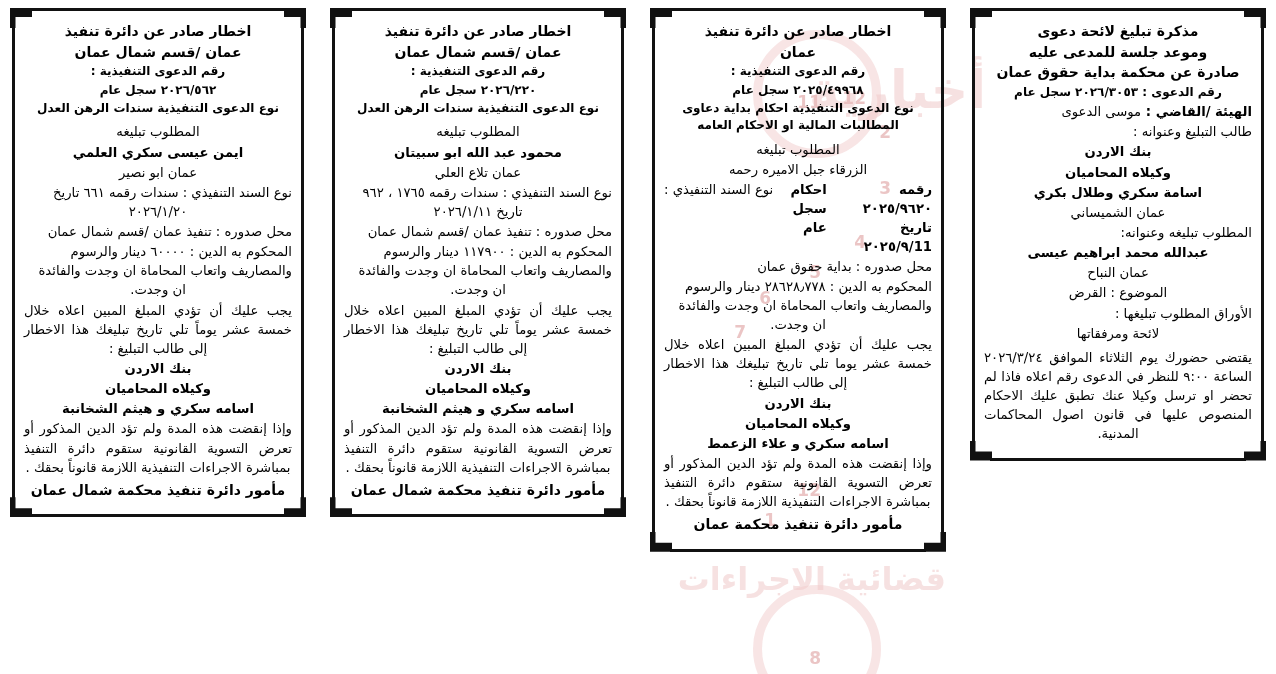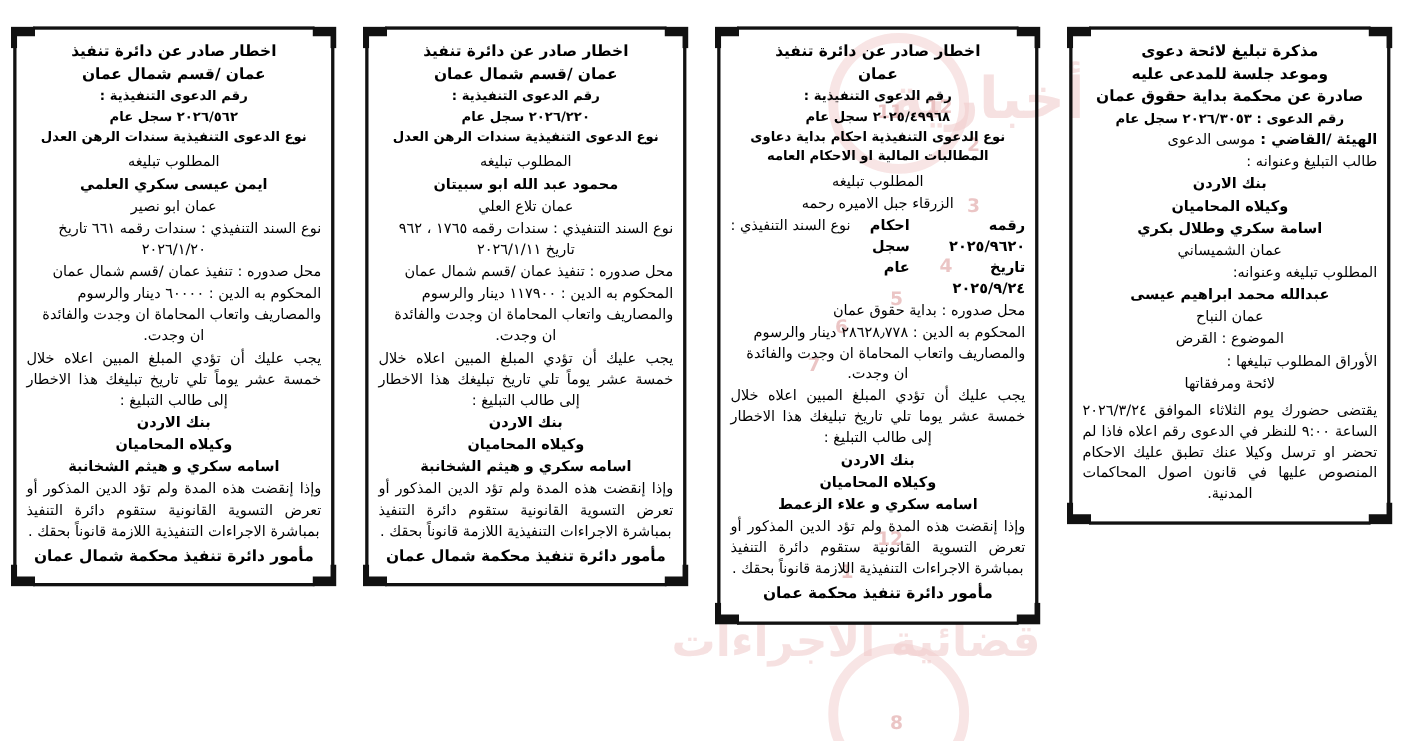--- a/index.html
+++ b/index.html
@@ -45,21 +45,21 @@
   }
 
   
   #sheet {
     position: relative;
     z-index: 2;
     display: flex;
     flex-direction: row-reverse;
     justify-content: space-between;
     align-items: flex-start;
-    padding: 24px 10px;
+    padding: 8px 10px;
     box-sizing: border-box;
     height: 674px;
     gap: 6px;
   }
 
   .notice {
     position: relative;
     width: 296px;
     background: transparent;
     box-sizing: border-box;
@@ -127,21 +127,21 @@
   }
   .kv .k { white-space: nowrap; }
   .kv .v { text-align: right; font-weight: bold; }
   .foot { font-weight: bold; font-size: 14px; margin-top: 3px; }
 </style>
 </head>
 <body>
 
 <div id="watermark">
   <div class="wm-text" style="top:60px; right:290px; font-size:52px; letter-spacing:2px;">أخبارية</div>
-  <div class="wm-text" style="top:560px; right:330px; font-size:40px;">قضائية الاجراءات</div>
+  <div class="wm-text" style="top:560px; right:330px; font-size:32px;">قضائية الاجراءات</div>
   <div class="wm-ring" style="top:30px; right:395px; width:110px; height:110px;"></div>
   <div class="wm-ring" style="top:585px; right:395px; width:110px; height:110px;"></div>
   <div class="wm-num" style="top:92px; right:455px;">11</div>
   <div class="wm-num" style="top:88px; right:410px;">12</div>
   <div class="wm-num" style="top:122px; right:385px;">2</div>
   <div class="wm-num" style="top:178px; right:385px;">3</div>
   <div class="wm-num" style="top:232px; right:410px;">4</div>
   <div class="wm-num" style="top:262px; right:455px;">5</div>
   <div class="wm-num" style="top:288px; right:505px;">6</div>
   <div class="wm-num" style="top:322px; right:530px;">7</div>
@@ -246,21 +246,21 @@
       <div class="ln hd">عمان</div>
       <div class="ln sub">رقم الدعوى التنفيذية :</div>
       <div class="ln sub">٢٠٢٥/٤٩٩٦٨ سجل عام</div>
       <div class="ln sub">نوع الدعوى التنفيذية احكام بداية دعاوى المطالبات المالية او الاحكام العامه</div>
       <div class="spacer"></div>
       <div class="ln">المطلوب تبليغه</div>
       <div class="ln">الزرقاء جبل الاميره رحمه</div>
       <div class="kv">
         <span class="k">نوع السند التنفيذي  :</span>
         <span class="v">احكام سجل عام</span>
-        <span class="v">رقمه ٢٠٢٥/٩٦٢٠ تاريخ ٢٠٢٥/٩/٢٤</span>
+        <span class="v">رقمه ٢٠٢٥/٩٦٢٠ تاريخ ٢٠٢٥/٩/11</span>
       </div>
       <div class="ln right">
         <span>محل صدوره :</span>
         <span>بداية حقوق عمان</span>
       </div>
       <div class="ln just right">
         <span>المحكوم به الدين :</span>
         <span>٢٨٦٢٨٫٧٧٨ دينار والرسوم والمصاريف واتعاب المحاماة ان وجدت والفائدة ان وجدت.</span>
       </div>
       <div class="ln just">يجب عليك أن تؤدي المبلغ المبين اعلاه خلال خمسة عشر يوما تلي تاريخ تبليغك هذا الاخطار إلى طالب التبليغ :</div>

